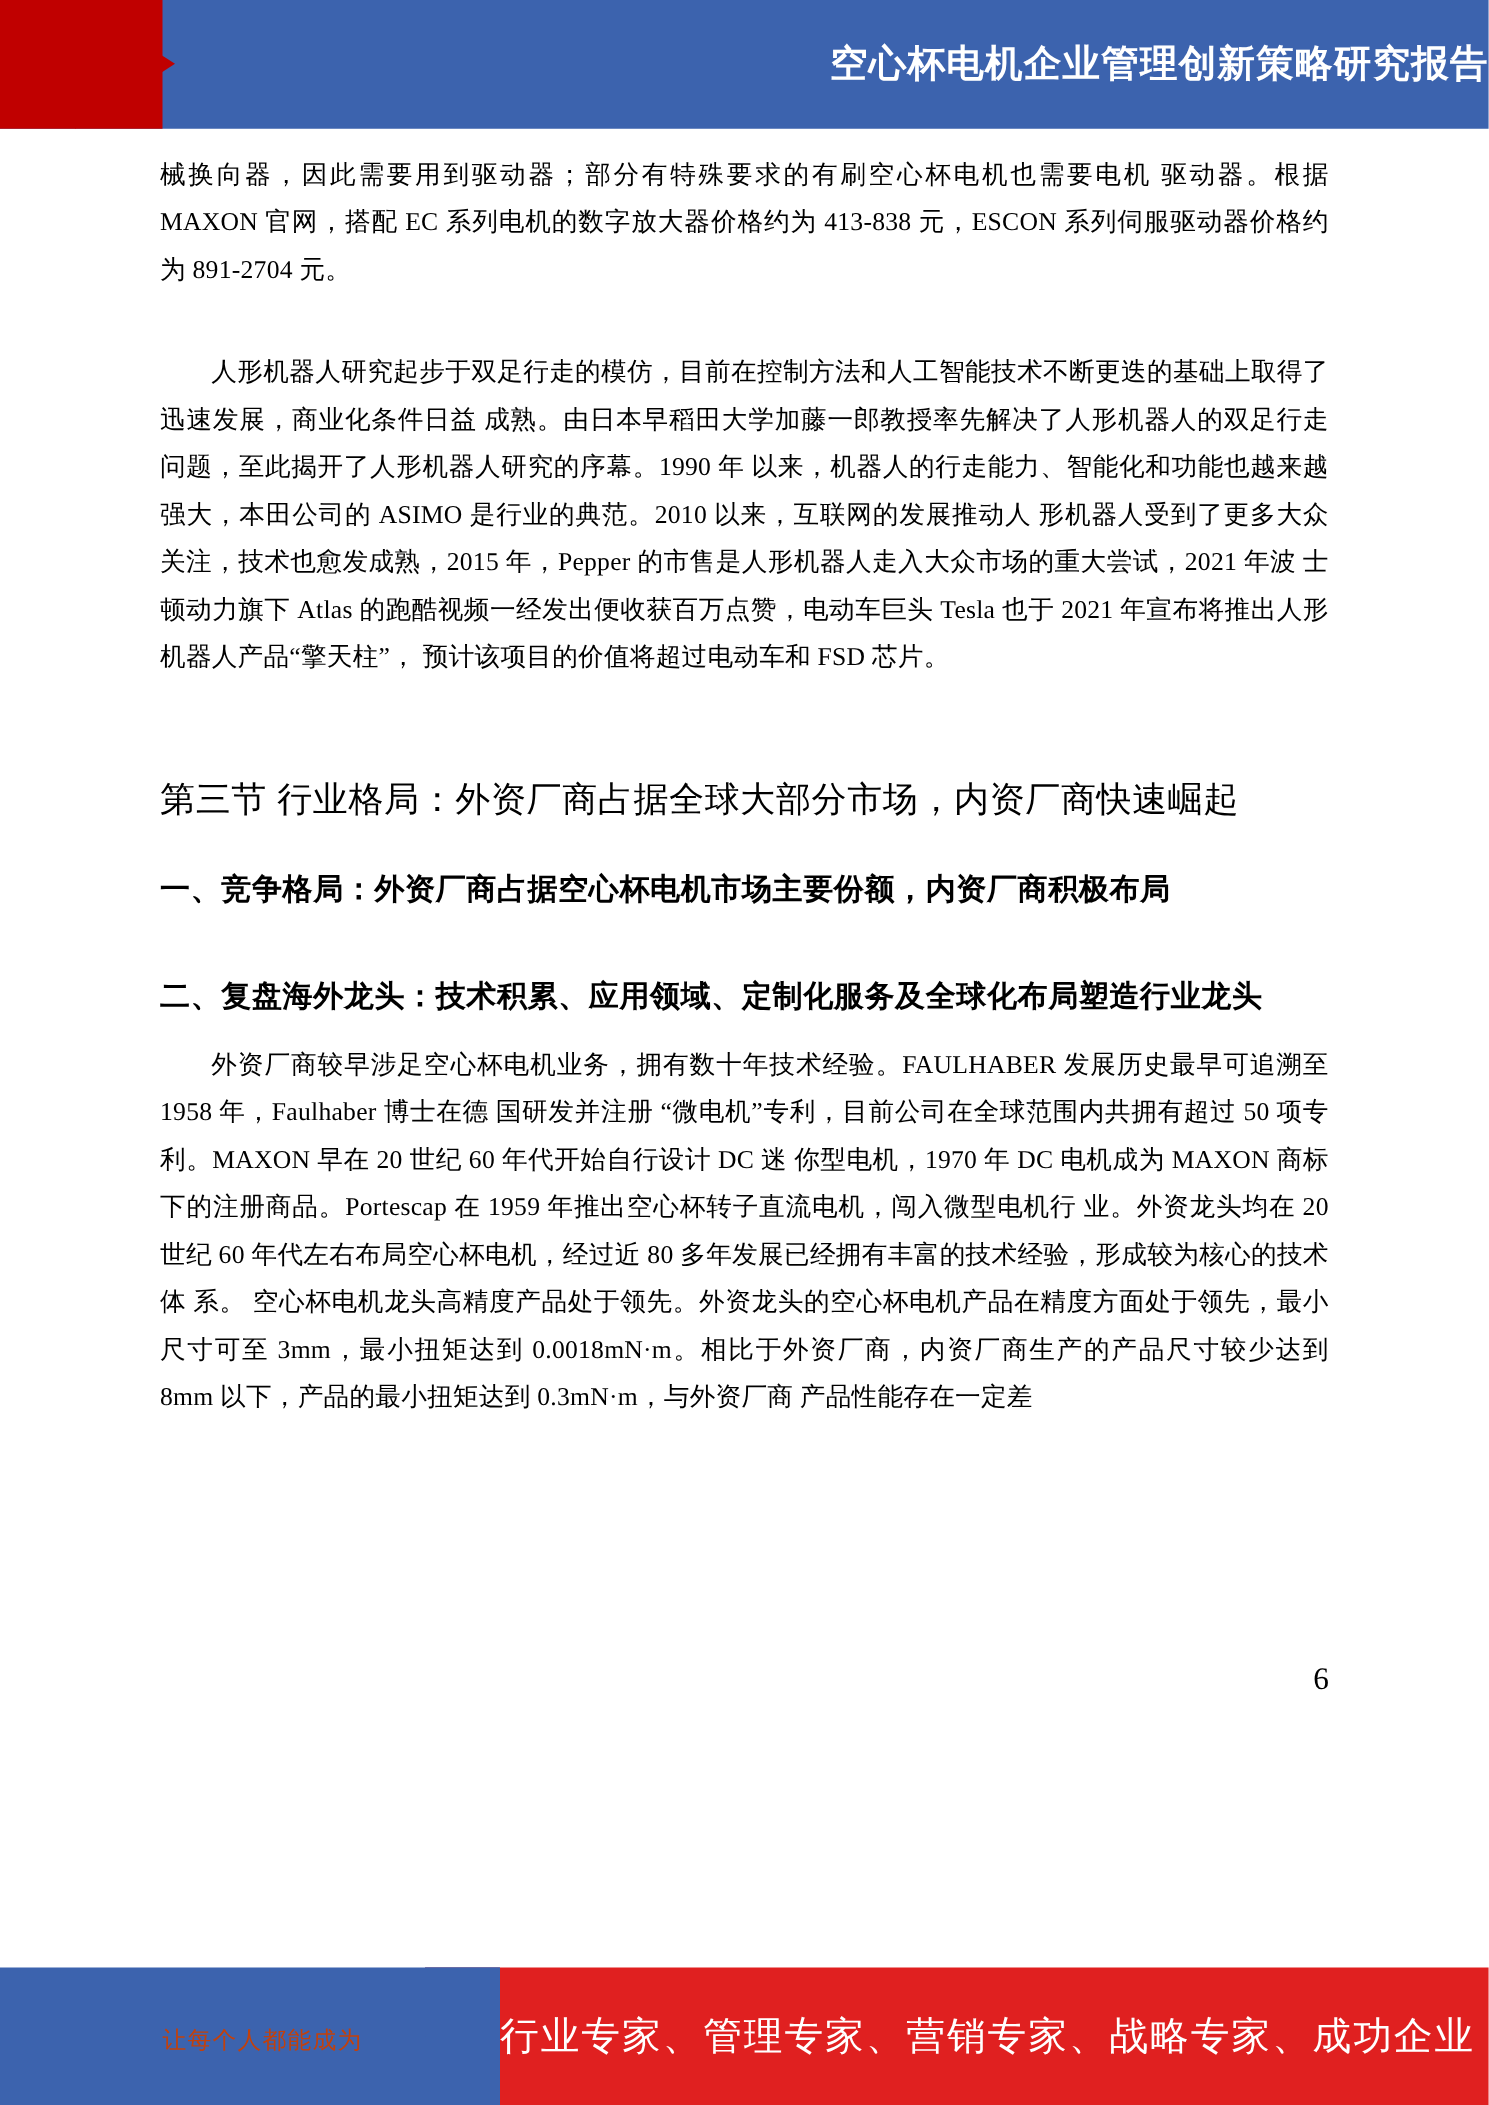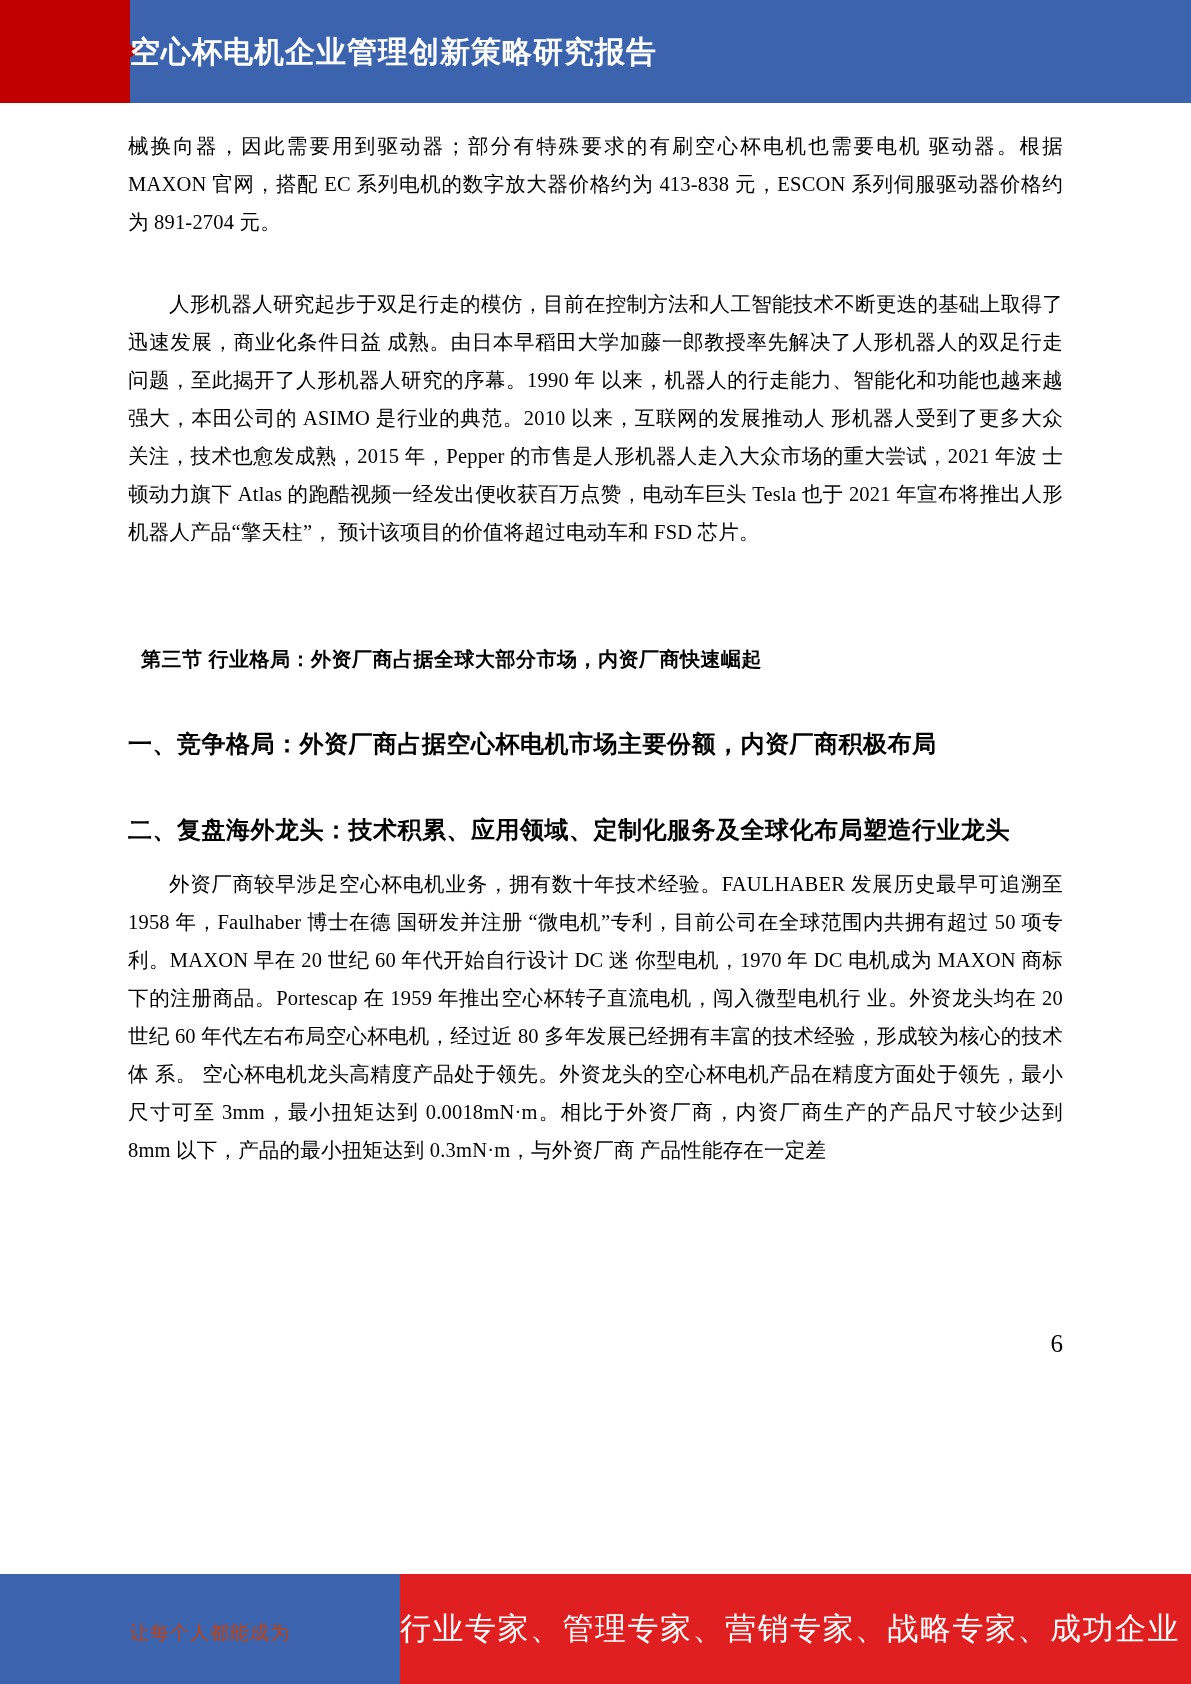--- a/index.html
+++ b/index.html
@@ -50,37 +50,37 @@
     border-bottom: 52px solid transparent;
     border-left: 80px solid #c00000;
   }
   .header-title {
     position: absolute;
     top: 0;
     left: 130px;
     width: 1061px;
     height: 98px;
     line-height: 103px;
-    text-align: left;
+    text-align: right;
     color: #ffffff;
     font-family: "Liberation Sans", sans-serif;
     font-weight: bold;
     font-size: 30px;
     letter-spacing: 1px;
   }
 
   
   .content {
     position: absolute;
-    top: 93px;
+    top: 103px;
     left: 0;
     width: 1191px;
     height: 1371px;
     box-sizing: border-box;
-    padding: 34px 128px 0 128px;
+    padding: 18px 128px 0 128px;
   }
 
   p.para {
     margin: 0 0 0 0;
     font-size: 20.5px;
     line-height: 38px;
     text-align: justify;
     text-justify: inter-ideograph;
     letter-spacing: 0.2px;
   }
@@ -93,24 +93,24 @@
 
   h2.h-sec {
     margin: 0;
     font-family: "Liberation Sans", sans-serif;
     font-weight: bold;
     font-size: 24.5px;
     line-height: 40px;
     letter-spacing: 0.5px;
   }
   h3.h-sub {
-    margin: 13px;
-    font-family: "Liberation Sans", sans-serif;
-    font-weight: bold;
-    font-size: 20px;
+    margin: 0;
+    font-family: "Liberation Sans", sans-serif;
+    font-weight: normal;
+    font-size: 28px;
     line-height: 42px;
     letter-spacing: 0.5px;
   }
   h4.h-sub2 {
     margin: 0;
     font-family: "Liberation Sans", sans-serif;
     font-weight: bold;
     font-size: 24px;
     line-height: 42px;
     letter-spacing: 0.5px;

